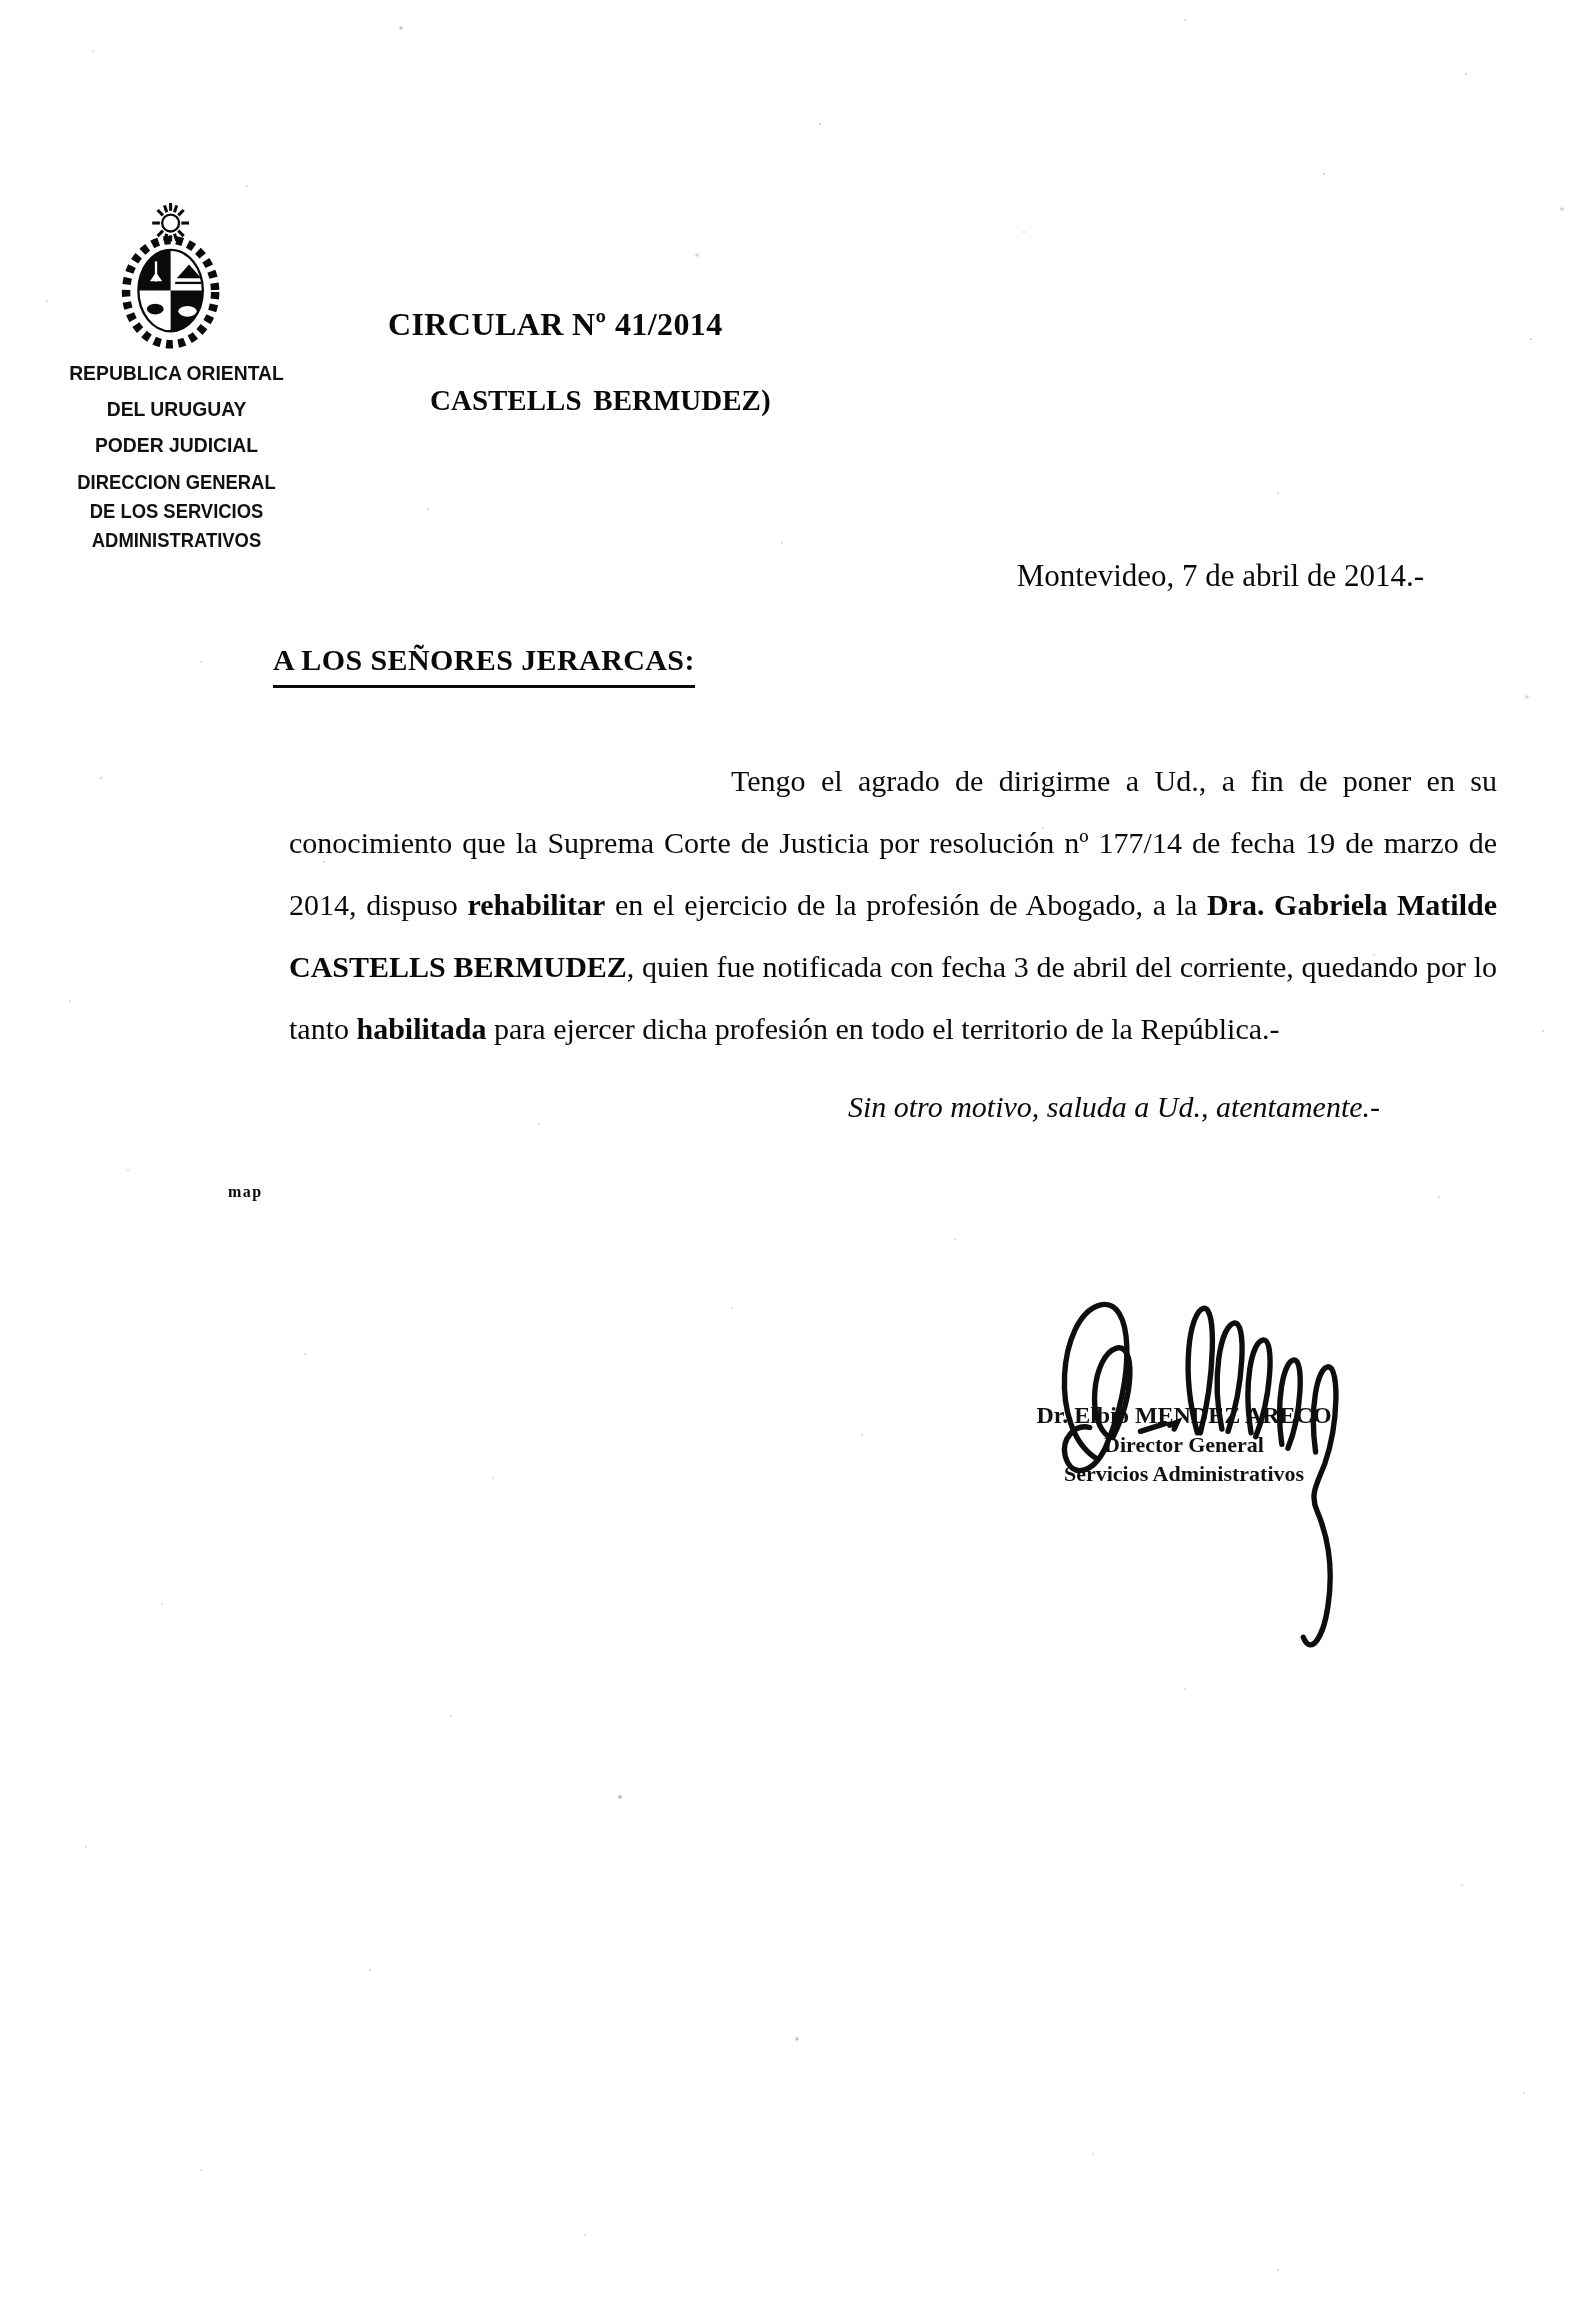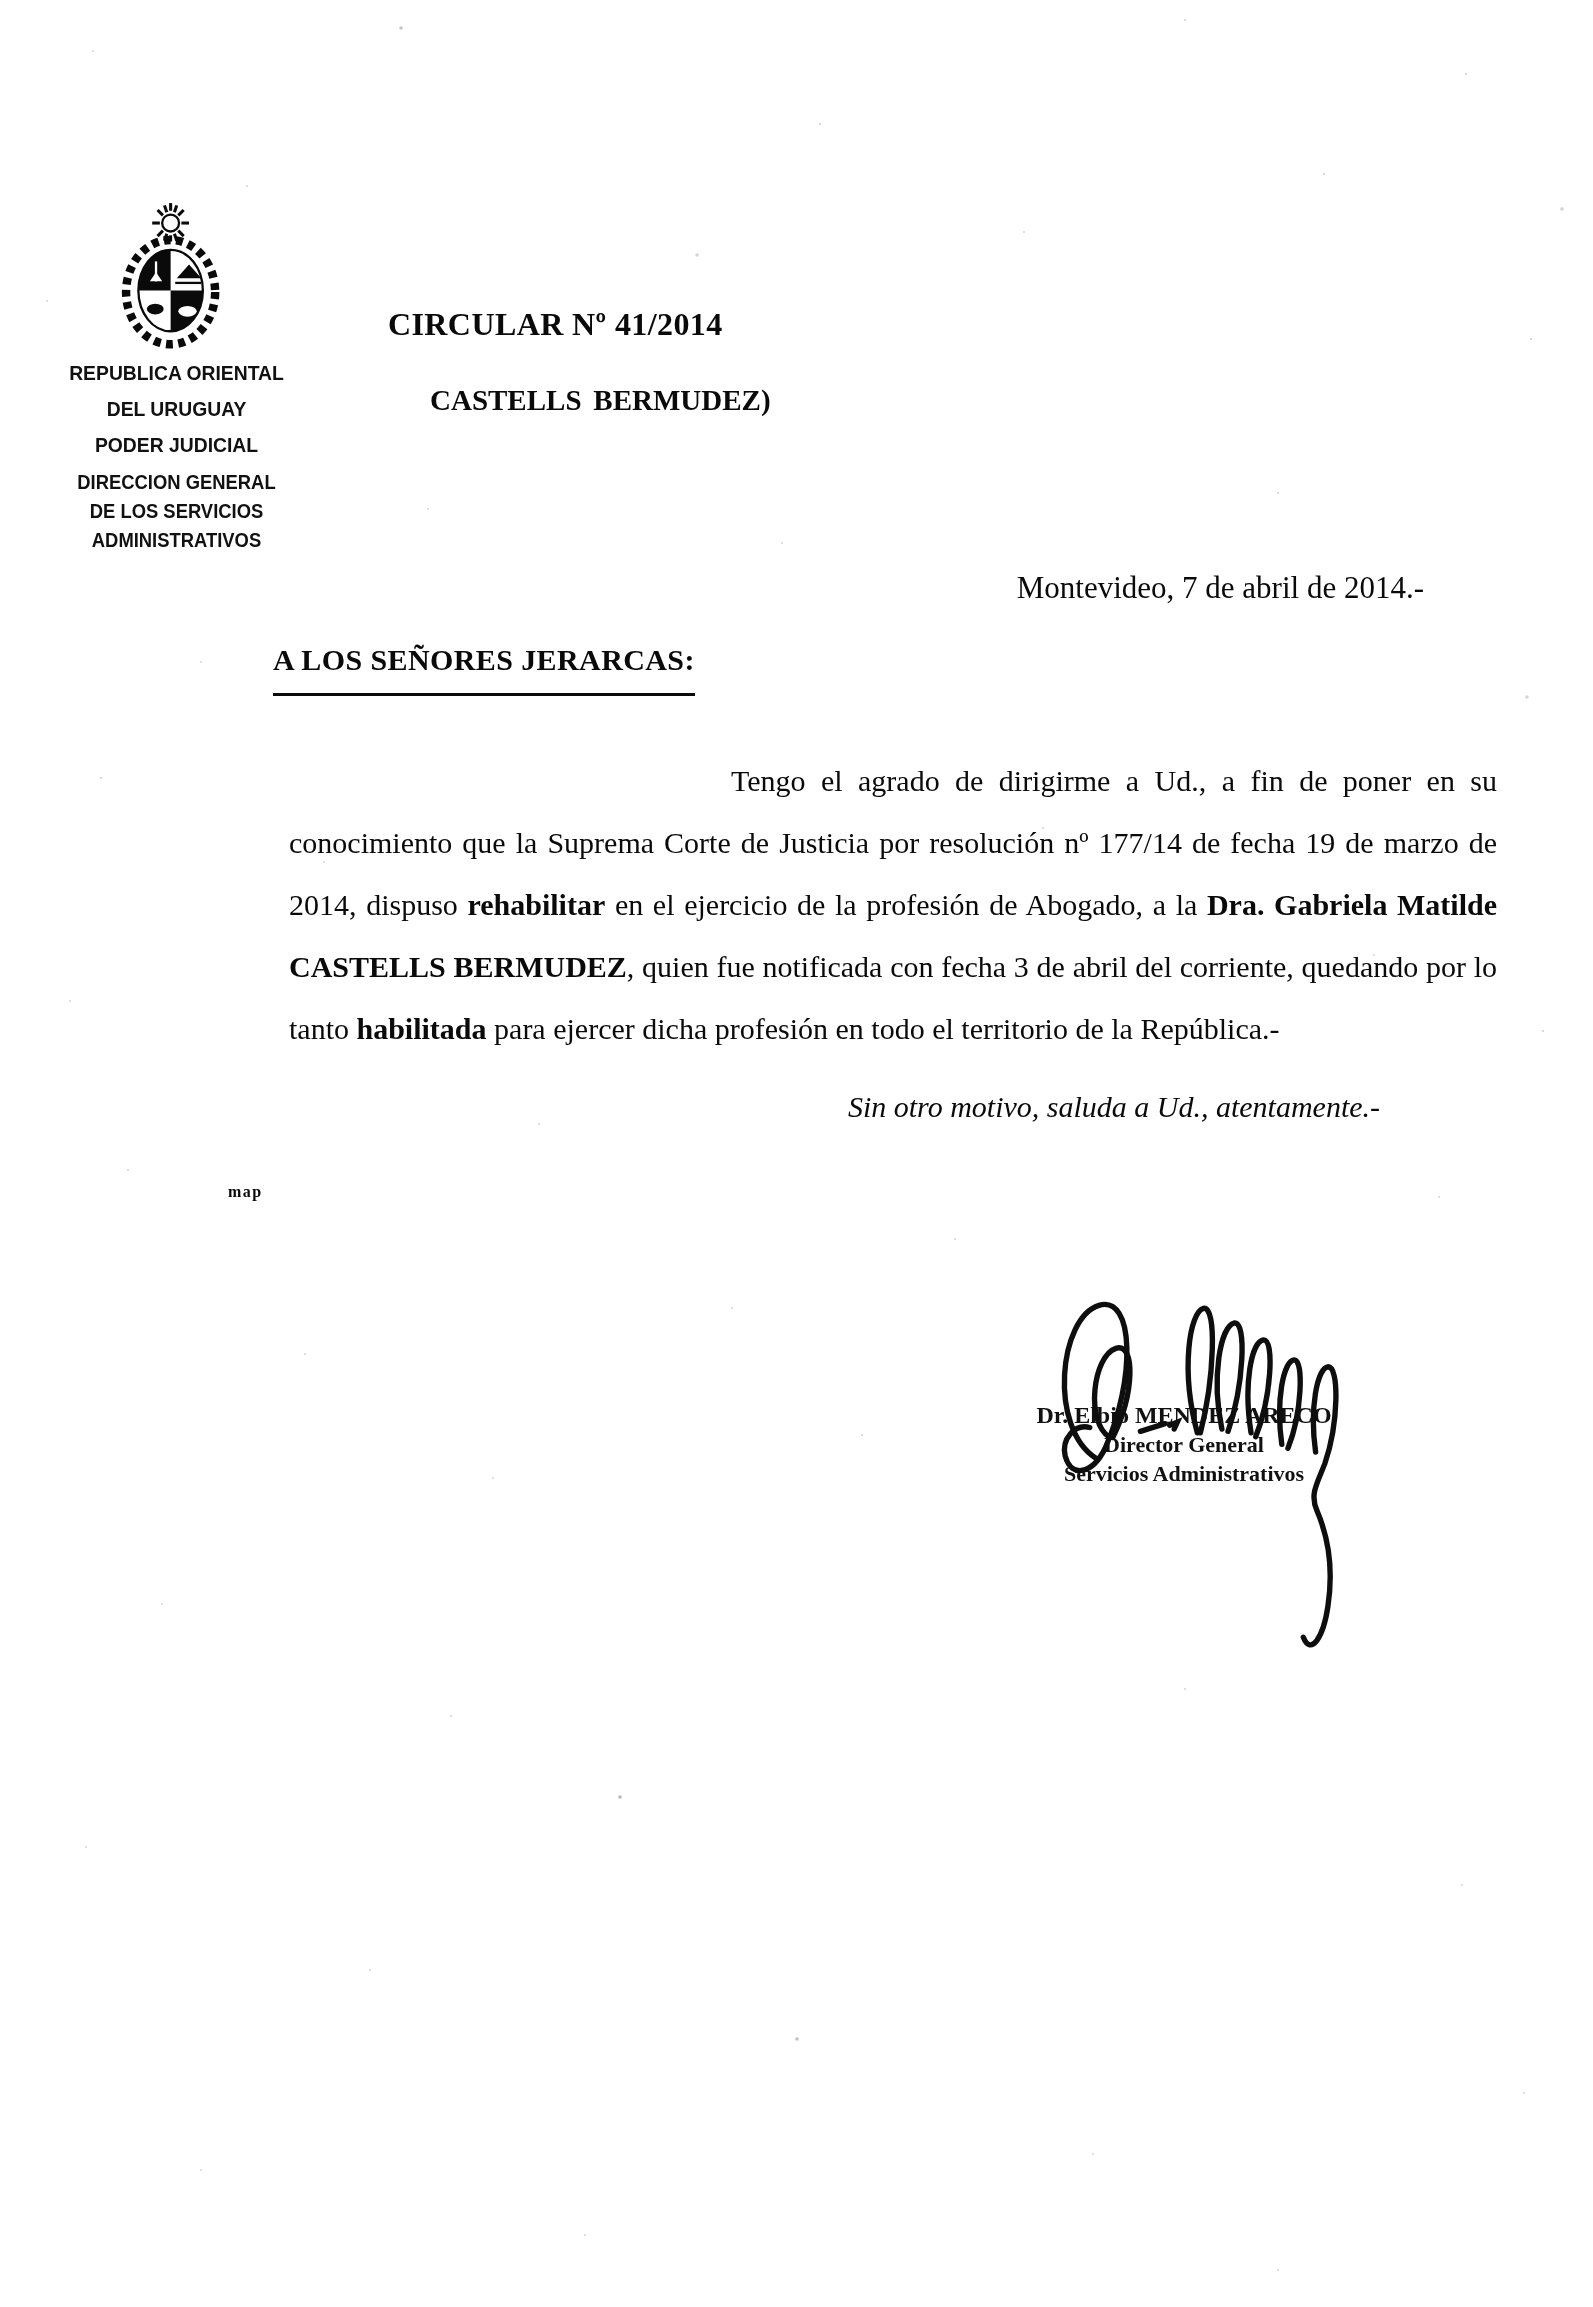--- a/index.html
+++ b/index.html
@@ -49,24 +49,24 @@
   }
   .circular-no{
     position:absolute;left:388px;top:306px;font-size:32px;font-weight:700;
     letter-spacing:0.4px;
   }
   .ref-block{position:absolute;left:388px;top:368px;width:1146px;line-height:65px;
     font-size:29px;font-weight:700;}
   .ref-line1{word-spacing:42px;white-space:nowrap;}
   .ref-line2{margin-left:42px;word-spacing:4.6px;}
   .dateline{
-    position:absolute;right:169px;top:558px;font-size:31px;margin-top:12px;
+    position:absolute;right:169px;top:558px;font-size:31px;
   }
   .salutation{position:absolute;left:273px;top:643px;font-size:30px;font-weight:700;}
-  .salutation span{border-bottom:3.1px solid #0a0a0a;padding-bottom:17px;letter-spacing:0.4px;}
+  .salutation span{border-bottom:3.1px solid #0a0a0a;padding-bottom:9px;letter-spacing:0.4px;}
   .body-wrap{
     position:absolute;left:273px;top:734px;width:1240px;font-size:30px;
     line-height:62px;text-align:justify;
   }
   .body-wrap p{margin:16px;text-indent:442px;}
   .closing{text-indent:442px;text-align:center;font-style:italic;}
   .initials{
     position:absolute;left:228px;top:1183px;font-size:16px;font-weight:700;
     letter-spacing:1.5px;
   }

